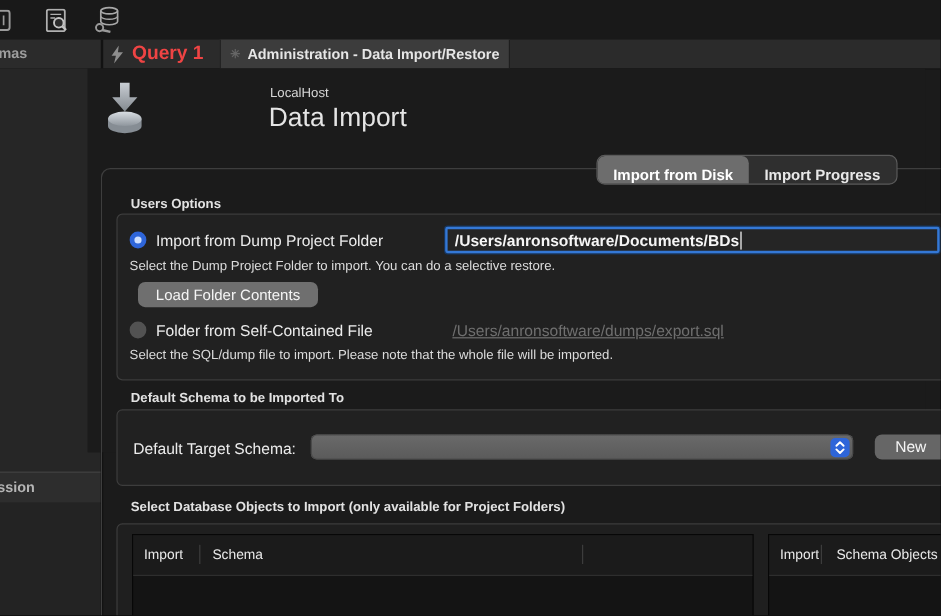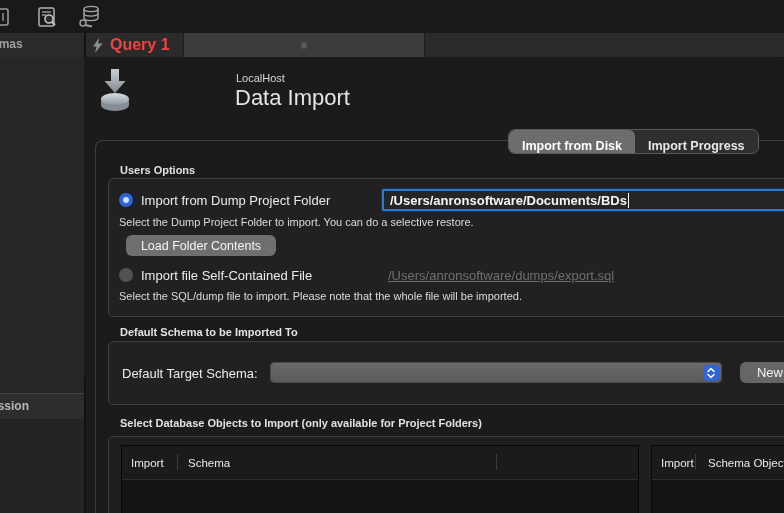--- a/index.html
+++ b/index.html
@@ -27,21 +27,21 @@
   .vdivider{left:84px;top:33px;width:2px;height:480px;background:#121212;}
 
   
   .sidebar{left:0;top:57px;width:84px;height:456px;background:#262626;}
   .side-bottom-strip{position:absolute;left:0;top:336px;width:84px;height:25px;background:#2d2d2d;
     border-top:1px solid #414141;border-bottom:1px solid #101010;}
   .side-bottom-strip span{position:absolute;left:-17px;top:5px;font-size:12px;font-weight:700;color:#b5b5b5;white-space:nowrap;}
   .side-bottom-rest{position:absolute;left:0;top:362px;width:84px;height:94px;background:#232323;}
 
   
-  .main{left:84px;top:57px;width:698px;height:320px;background:#1b1b1b;}
+  .main{left:73px;top:57px;width:698px;height:320px;background:#1b1b1b;}
 
   .host{position:absolute;left:152px;top:15px;font-size:11px;color:#d6d6d6;}
   .page-title{position:absolute;left:151px;top:28px;font-size:22px;font-weight:400;color:#e5e5e5;}
 
   .outer-panel{position:absolute;left:11px;top:83px;width:707px;height:393px;
     border-top:1px solid #3e3e3e;border-left:1px solid #3e3e3e;border-top-left-radius:8px;}
 
   .segwrap{position:absolute;left:424px;top:72px;height:23px;display:flex;align-items:stretch;
     background:#2f2f2f;border:1px solid #5a5a5a;border-radius:7px;overflow:hidden;}
   .seg{display:flex;align-items:center;padding:16px 13px;font-size:12.5px;font-weight:600;color:#e8e8e8;cursor:default;}
@@ -112,20 +112,21 @@
 
     <div class="tab tab-query">
       <svg width="11" height="15" viewBox="0 0 11 15">
         <polygon points="7,0 1,8.5 4.6,8.5 3,15 10.5,5.5 6.3,5.5" fill="#8d8d8d"></polygon>
       </svg>
       <span>Query 1</span>
     </div>
 
     <div class="tab tab-admin">
       <span class="dimicon">✳</span>
+      <span>Administration - Data Import/Restore</span>
     </div>
   </div>
 
   <div class="abs sidebar">
     <div class="side-bottom-strip">
       <span>Session</span>
     </div>
     <div class="side-bottom-rest"></div>
   </div>
   <div class="abs vdivider"></div>
@@ -165,21 +166,21 @@
     <div class="path-input">
       <span>/Users/anronsoftware/Documents/BDs</span>
         <span class="caret"></span>
     </div>
 
     <div class="help" style="left:35px;top:159px;">Select the Dump Project Folder to import. You can do a selective restore.</div>
 
     <div class="btn" style="left:42px;top:178px;width:150px;height:21px;">Load Folder Contents</div>
 
     <div class="radio off" style="left:35px;top:211px;"></div>
-    <div class="opt-label" style="left:57px;top:211px;">Import file Self-Contained File</div>
+    <div class="opt-label" style="left:57px;top:211px;">Folder from Self-Contained File</div>
     <div class="disabled-path" style="left:304px;top:211px;text-decoration:underline;">/Users/anronsoftware/dumps/export.sql</div>
 
     <div class="help" style="left:35px;top:233px;">Select the SQL/dump file to import. Please note that the whole file will be imported.</div>
 
     <div class="sect-label" style="left:36px;top:269px;">Default Schema to be Imported To</div>
     <div class="gbox" style="left:24px;top:284px;width:700px;height:62px;"></div>
 
     <div class="opt-label" style="left:38px;top:309px;">Default Target Schema:</div>
     <div class="popup">
       <span class="valuetxt"></span>

